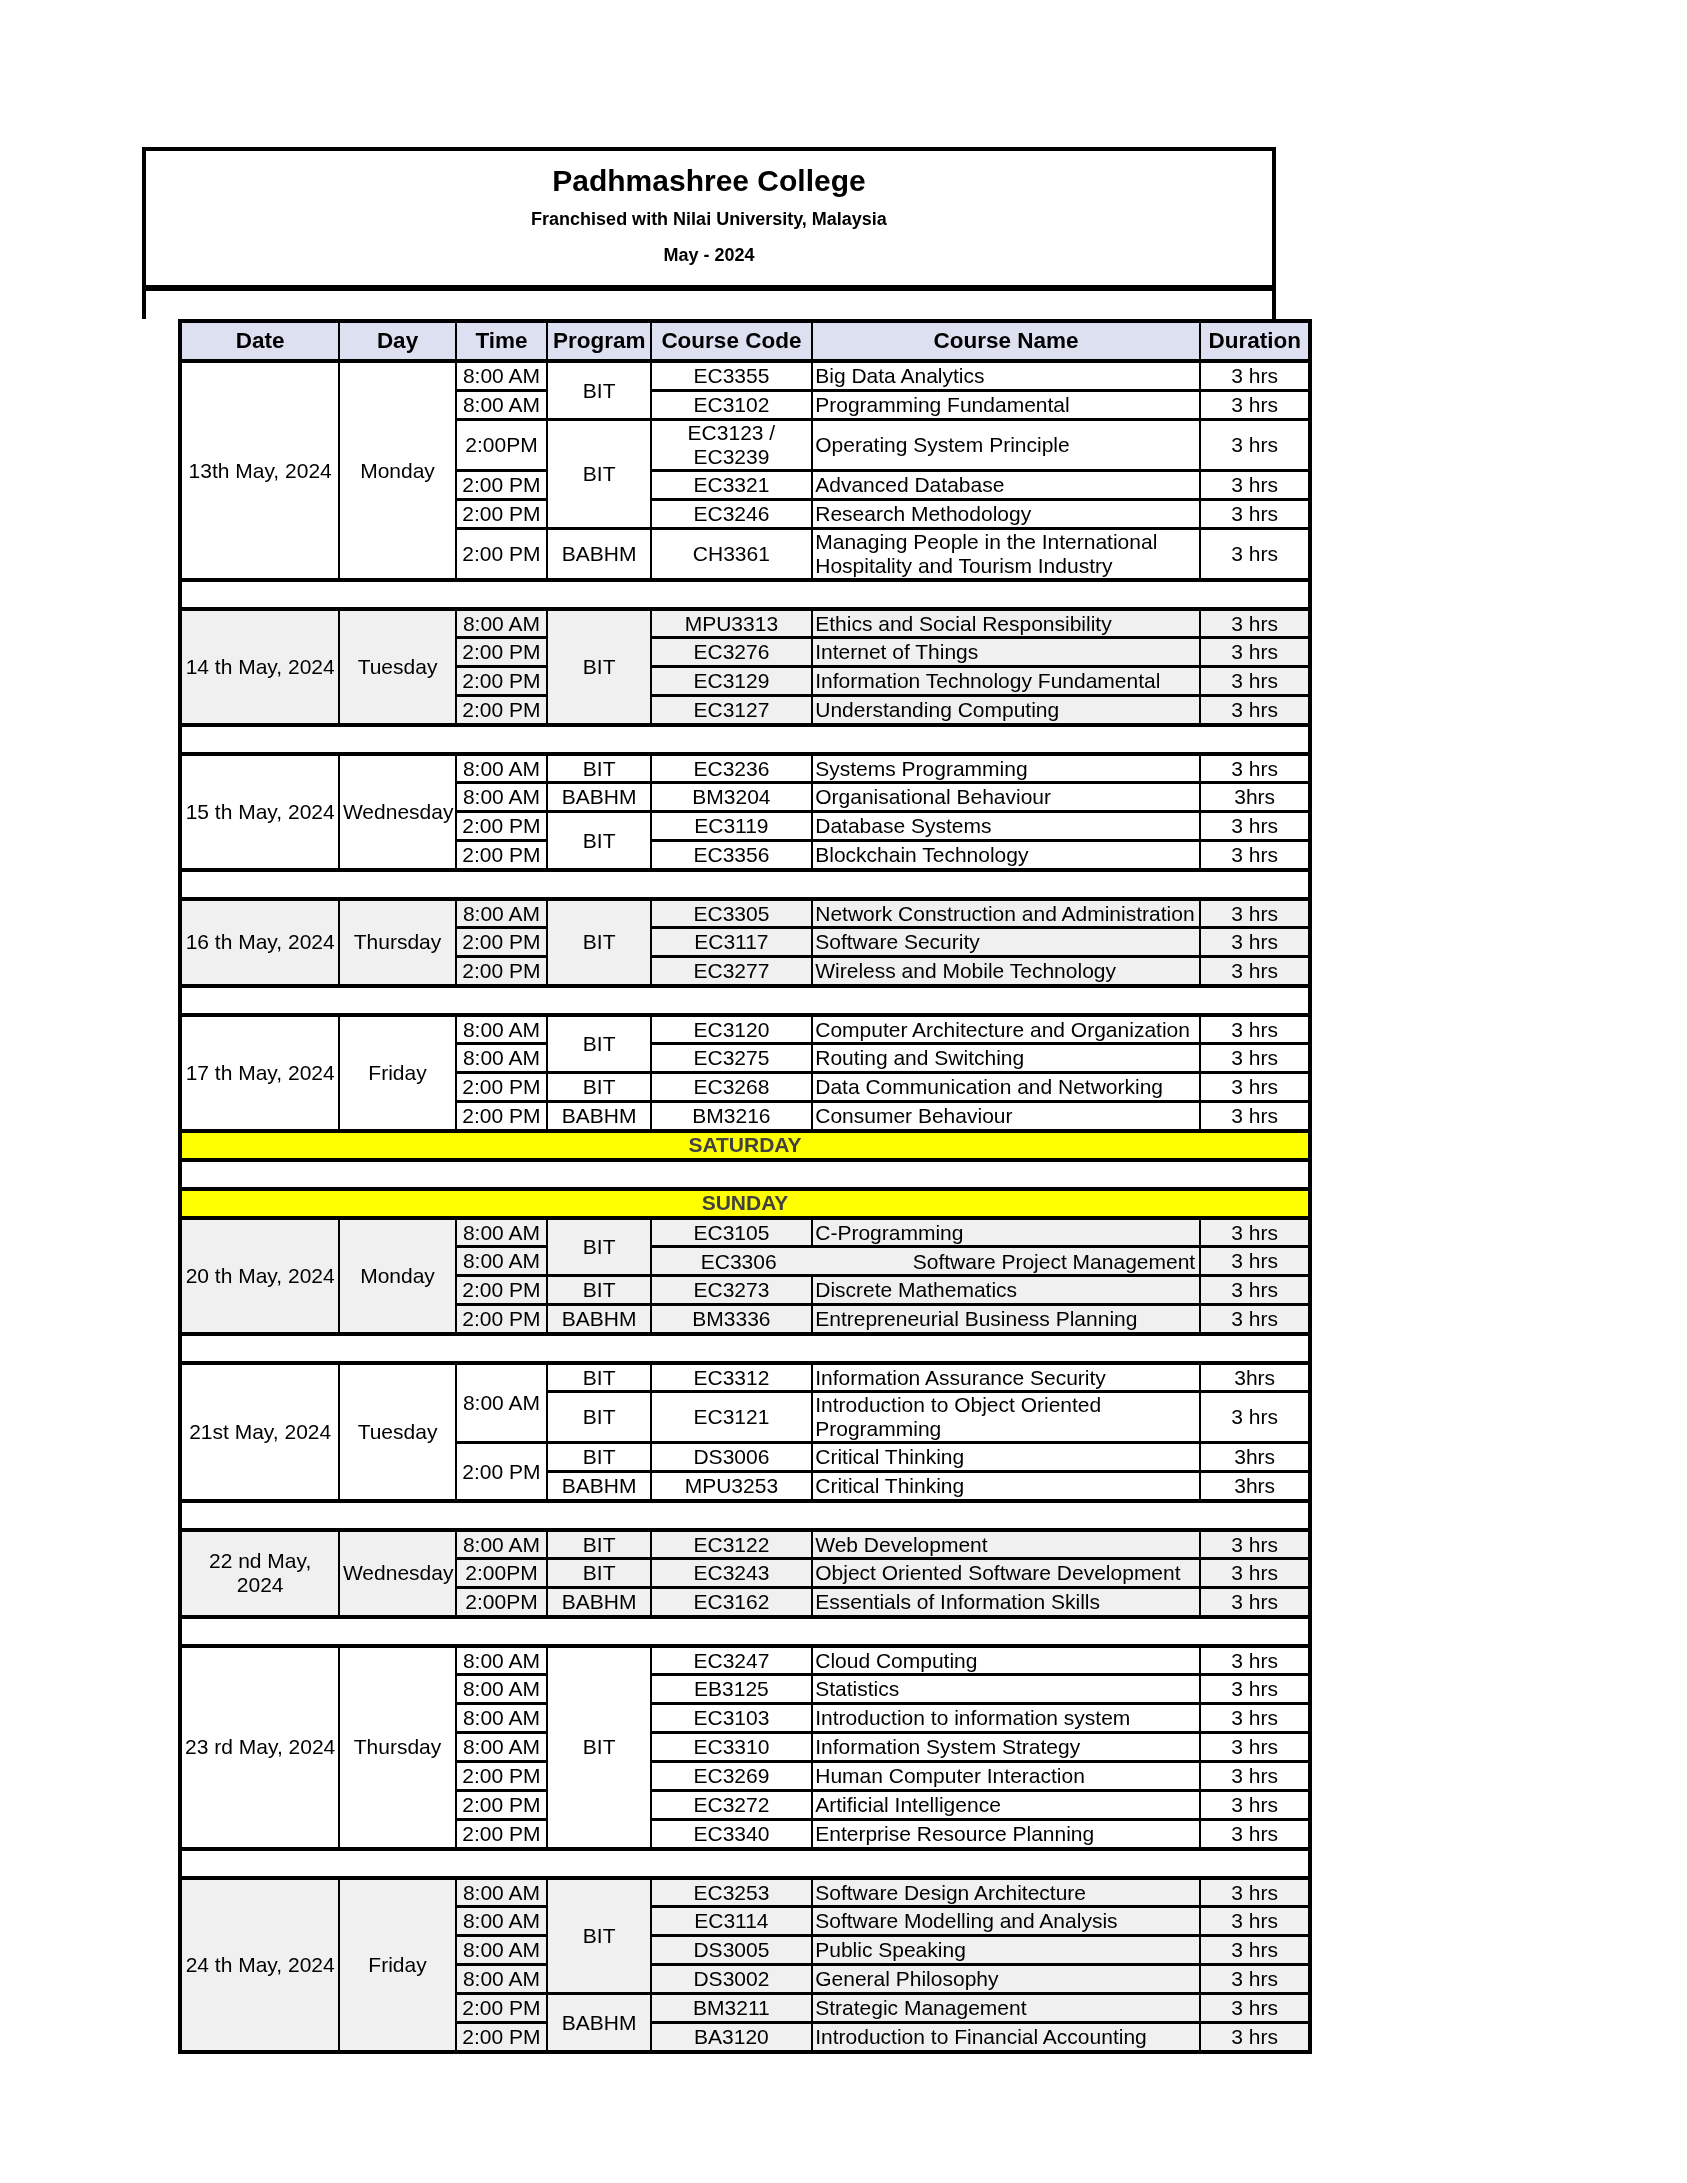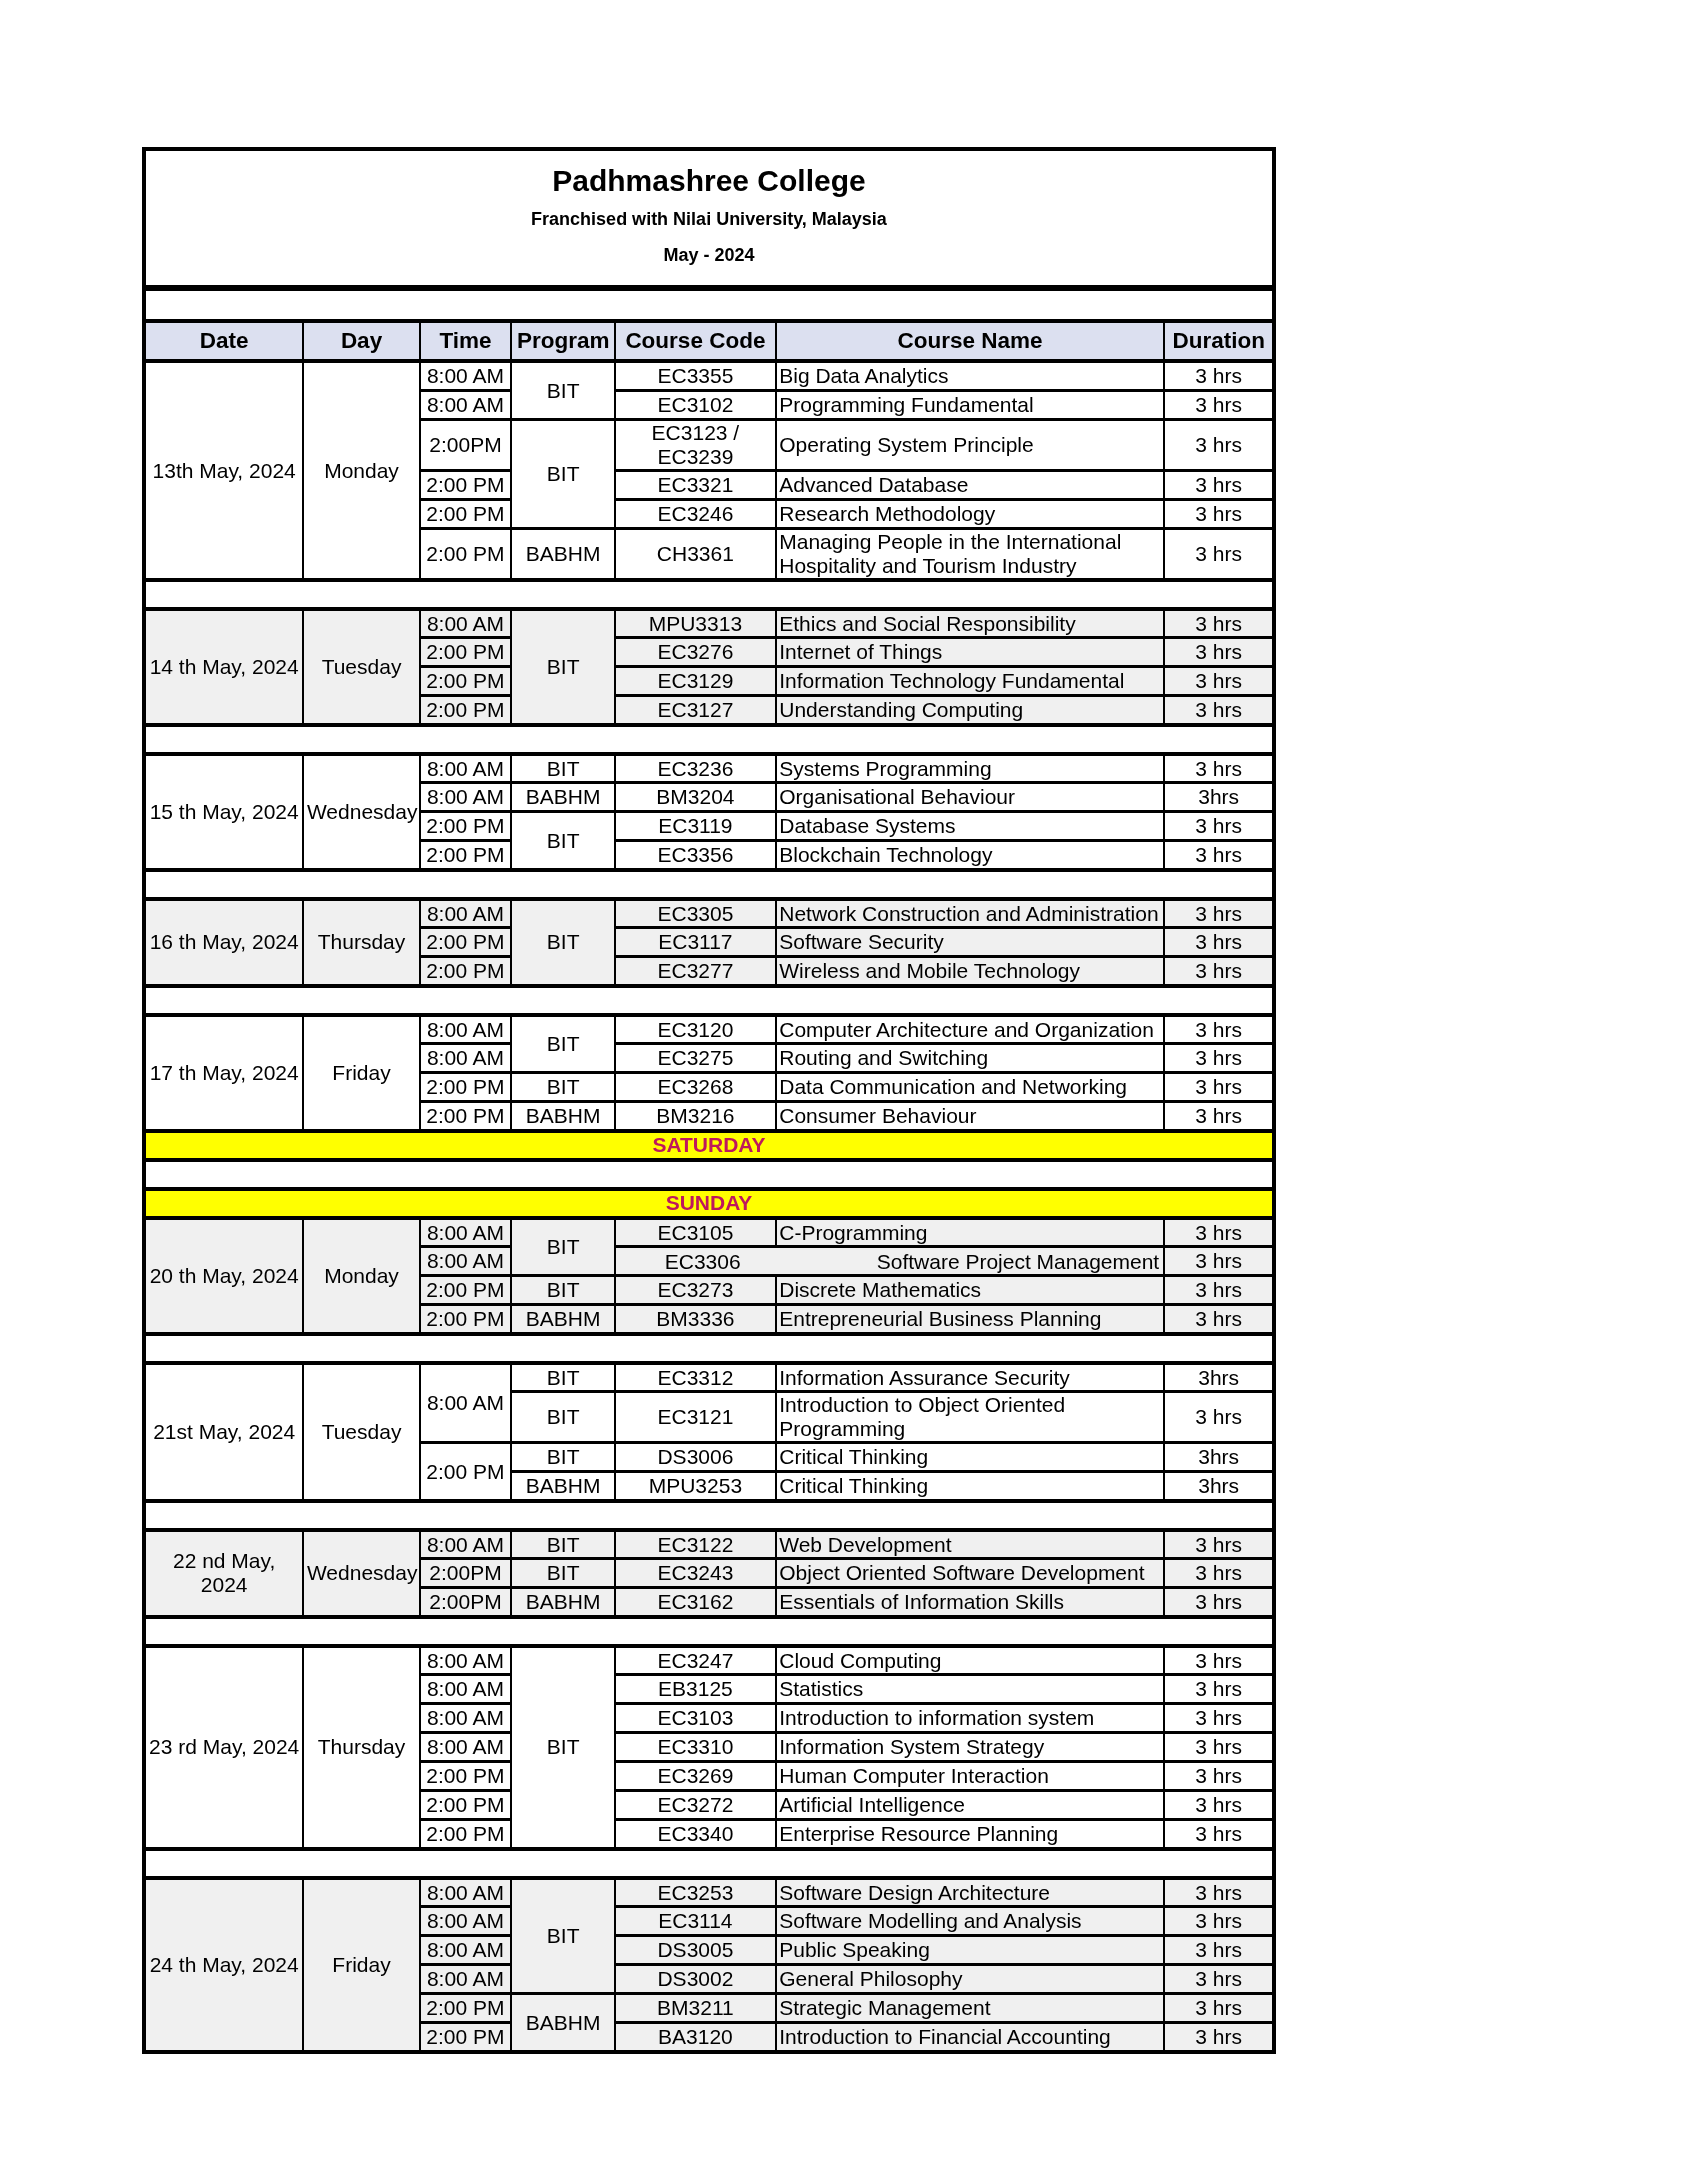--- a/index.html
+++ b/index.html
@@ -8,21 +8,21 @@
   .doc{position:absolute;left:142px;top:147px;width:1134px;}
 
   
   .title-box{border:4.6px solid #000;border-bottom:6px solid #000;background:#fff;
              text-align:center;padding:9.3px 6.6px 12px 6.6px;}
   .t1{font-size:30px;font-weight:bold;line-height:41px;}
   .t2,.t3,.t4{font-size:18px;font-weight:bold;line-height:36px;}
 
   
   table.tt{border-collapse:collapse;width:100%;table-layout:fixed;
-           border:4.6px solid #000;margin-top:0;}
+           border:4.6px solid #000;margin-top:0;margin-left:36px;}
   .gap-band{border-left:4.6px solid #000;border-right:4.6px solid #000;height:28px;background:#fff;}
 
   table.tt td, table.tt th{
     border:2px solid #000;border-top-width:3.3px;border-bottom-width:3.3px;
     font-size:21px;padding:0 2.6px;vertical-align:middle;overflow:hidden;
   }
   table.tt th{background:#dce0f0;font-weight:bold;font-size:22.5px;height:36px;
               border-top-width:4.6px;border-bottom-width:4px;text-align:center;}
   table.tt tr{height:29px;}
   tr.tall{height:64px;}
@@ -30,21 +30,21 @@
   td.date,td.day,td.time,td.prog,td.code,td.dur{text-align:center;}
   td.name{text-align:left;padding-left:6.6px;}
   tr.shade td{background:#f0f0f0;}
   tr.nosh td{background:#ffffff;}
 
   tr.spacer{height:28px;}
   tr.spacer td{background:#fff;border-left:none;border-right:none;
                border-top:4px solid #000;border-bottom:4px solid #000;}
 
   tr.weekend{height:29px;}
-  tr.weekend td{background:#ffff00;color:#be185d;font-weight:bold;text-align:center;
+  tr.weekend td{background:#ffff00;color:#404040;font-weight:bold;text-align:center;
                 border-left:none;border-right:none;border-top:4px solid #000;border-bottom:4px solid #000;}
   tr.wgap{height:6px;}
   tr.wgap td{background:#fff;border-left:none;border-right:none;padding:0;
              border-top:2.6px solid #000;border-bottom:2.6px solid #000;}
 
   
   td.codewide{text-align:left;padding:0;}
   td.codewide .mcode{display:inline-block;width:29%;text-align:center;padding-left:5.3px;vertical-align:middle;}
   td.codewide .mname{display:inline-block;width:69%;text-align:right;padding-left:4px;vertical-align:middle;}
 </style>

